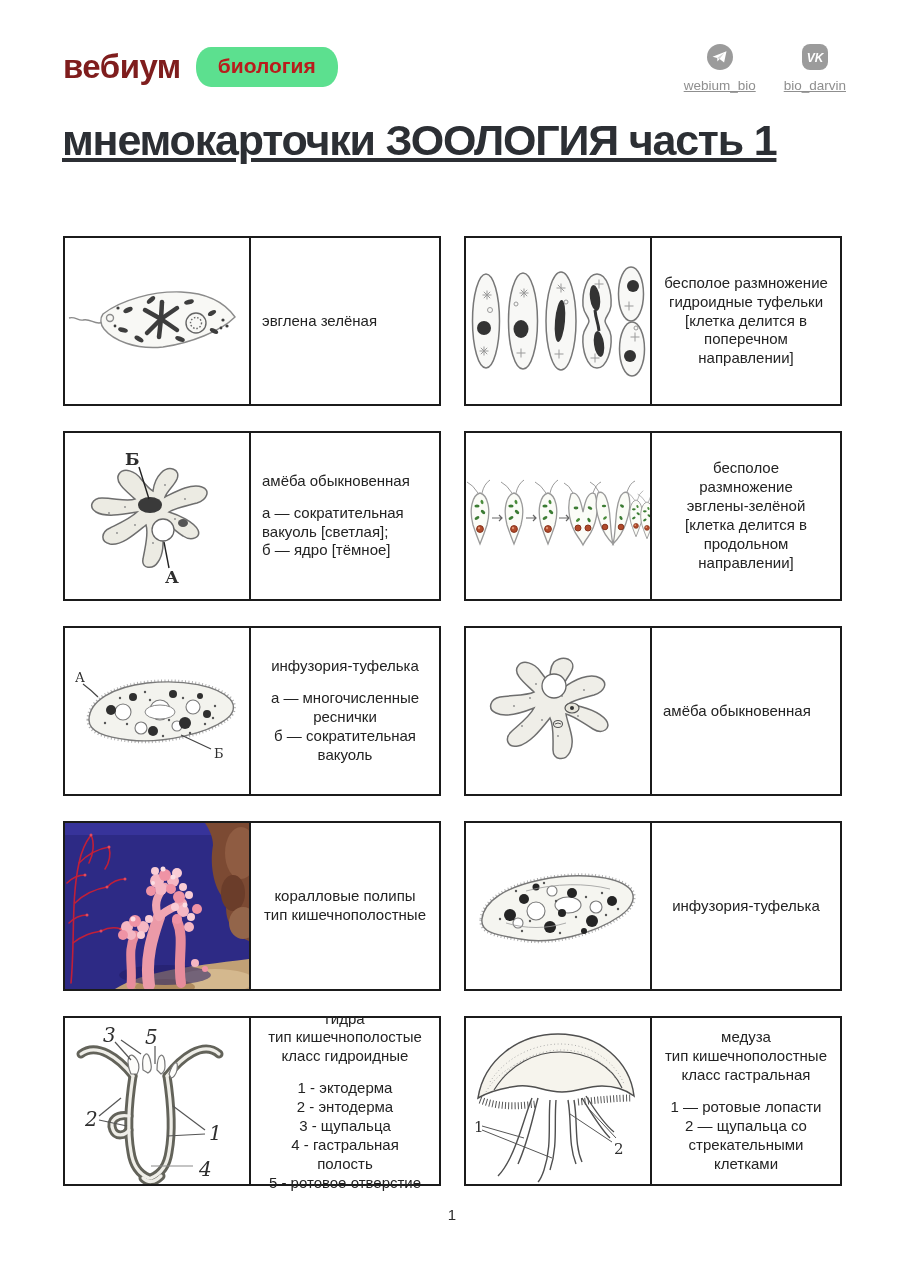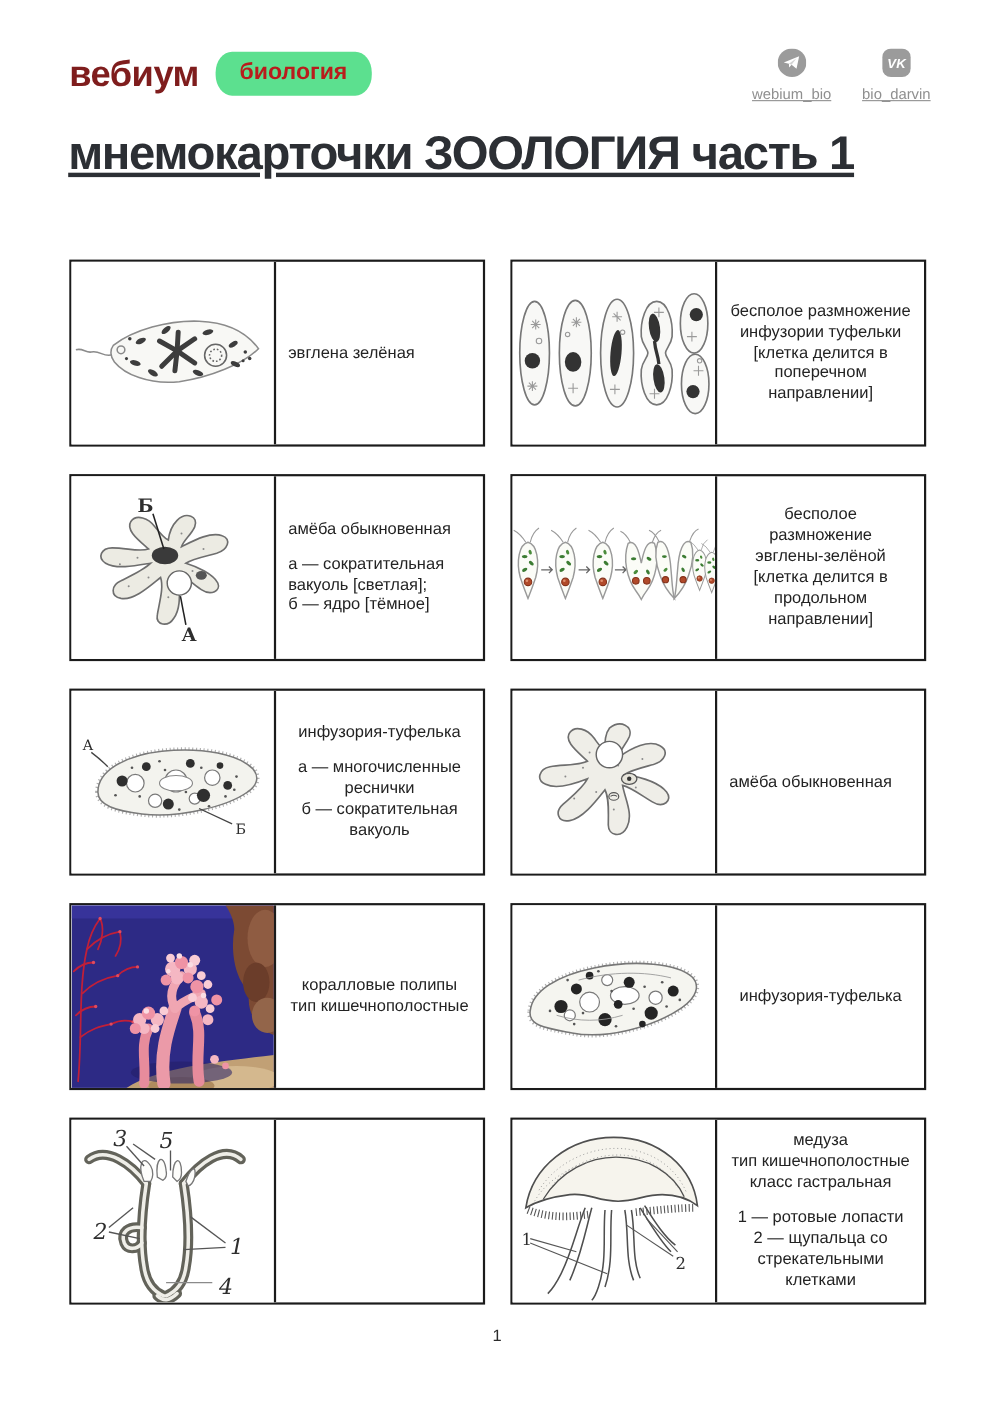--- a/index.html
+++ b/index.html
@@ -150,21 +150,21 @@
           <path d="M164.5,99 H173.5 M169,94.5 V103.5"></path>
           <circle cx="24" cy="72" r="2.5"></circle>
             <circle cx="50" cy="66" r="2"></circle>
           <circle cx="100" cy="64" r="2"></circle>
             <circle cx="170" cy="90" r="2"></circle>
         </g>
       </svg>
     </div>
     <div class="card-text center">
       <p>бесполое размножение
-инфузории туфельки
+гидроидные туфельки
 [клетка делится в
 поперечном
 направлении]</p>
 
     </div>
   </div>
 
   <div class="card">
     <div class="card-img">
       <svg viewBox="0 0 184 166">
@@ -508,20 +508,30 @@
             <path d="M140,116 L102,118"></path>
           <path d="M128,148 L86,148" stroke="#8a8a8a"></path>
         </g>
         <text class="img-label" x="38" y="24" font-size="20" font-style="italic">3</text>
         <text class="img-label" x="80" y="26" font-size="20" font-style="italic">5</text>
         <text class="img-label" x="20" y="108" font-size="20" font-style="italic">2</text>
         <text class="img-label" x="144" y="122" font-size="20" font-style="italic">1</text>
         <text class="img-label" x="134" y="158" font-size="20" font-style="italic">4</text>
       </svg>
     </div>
+    <div class="card-text center">
+      <p>гидра
+тип кишечнополостые
+класс гидроидные</p>
+      <p>1 - эктодерма
+2 - энтодерма
+3 - щупальца
+4 - гастральная полость
+5 - ротовое отверстие</p>
+    </div>
   </div>
 
   <div class="card">
     <div class="card-img">
       <svg viewBox="0 0 184 166">
         <path d="M12,80 C18,42 52,16 92,16 C134,16 164,44 168,78 C160,72 148,68 136,68 C120,68 112,74 96,74 C76,74 70,66 52,68 C36,70 22,74 12,80 Z" fill="#f6f4ed" stroke="#4f4f4f" stroke-width="1.5"></path>
         <path d="M28,72 C44,46 70,34 94,34 C122,34 146,48 156,70" fill="none" stroke="#4f4f4f" stroke-width="1.2"></path>
         <g stroke="#9a9a9a" stroke-width="0.8" stroke-dasharray="1 2.5" fill="none">
           <path d="M24,64 C40,38 70,26 94,26 C124,26 148,42 158,66"></path>
           <path d="M36,60 C52,40 76,32 96,32 C120,32 140,44 150,62"></path>

